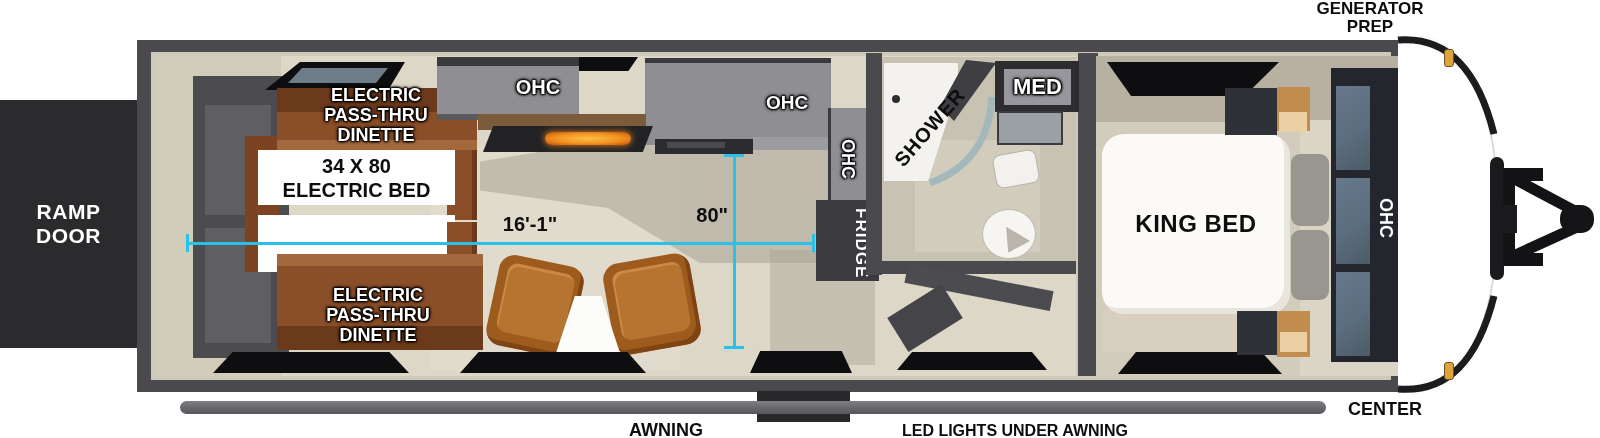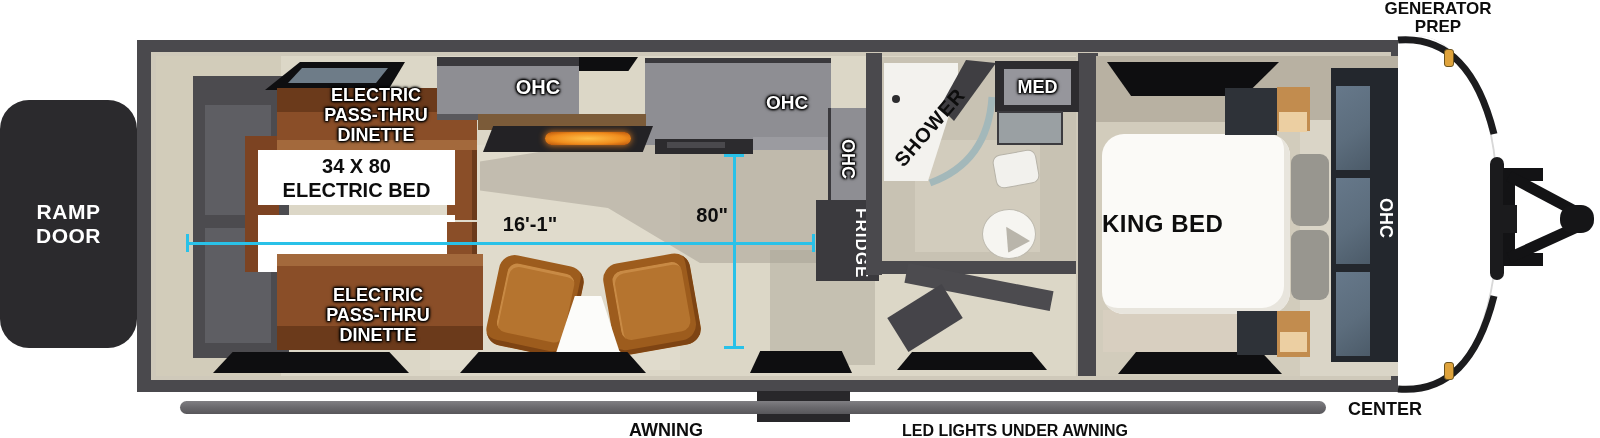--- a/index.html
+++ b/index.html
@@ -14,24 +14,24 @@
   .chair{background:#9d5c1d;border-radius:16px;box-shadow:inset -4px -5px 0 #7e4413;}
   .chair::before{content:"";position:absolute;left:9px;top:8px;right:9px;bottom:14px;
                  background:#b5742f;border-radius:10px;box-shadow:inset 2px 3px 0 #c88a45;}
   .win{background:#0e0e10;}
 </style>
 </head>
 <body>
 
 <div class="canvas">
 
-  <div class="abs lbl lbl-b" style="left:1348px;top:0px;width:180px;font-size:17px;line-height:17.5px;">GENERATOR
+  <div class="abs lbl lbl-b" style="left:1280px;top:0px;width:180px;font-size:17px;line-height:17.5px;">GENERATOR
 PREP</div>
 
-  <div class="abs" style="left:0;top:100px;width:137px;height:248px;background:#2b2a2d;display:flex;align-items:center;justify-content:center;border-radius:29px;">
+  <div class="abs" style="left:0;top:100px;width:137px;height:248px;background:#2b2a2d;display:flex;align-items:center;justify-content:center;">
     <div class="lbl lbl-w" style="font-size:21px;line-height:24px;letter-spacing:.5px;text-shadow:none;">RAMP
 DOOR</div>
   </div>
 
   <div class="abs" style="left:137px;top:40px;width:1261px;height:352px;background:#4a494d;"></div>
   <div class="abs" style="left:151px;top:52px;width:1240px;height:328px;background:#cfc9ba;"></div>
   <div class="abs" style="left:156px;top:56px;width:1236px;height:320px;background:#dcd7c7;"></div>
   <div class="abs" style="left:156px;top:56px;width:125px;height:320px;background:#d2ccba;"></div>
   <div class="abs" style="left:430px;top:145px;width:250px;height:225px;background:#e3decf;opacity:.55;"></div>
   <div class="abs" style="left:480px;top:118px;width:400px;height:145px;background:#a39e92;opacity:.5;
@@ -103,38 +103,38 @@
   <svg class="abs" style="left:882px;top:57px;" width="130" height="140" viewBox="0 0 130 140">
     <polygon points="2,6 76,6 76,30 46,124 2,124" fill="#f3f2ee"></polygon>
     <polygon points="84,3 114,6 72,64 58,50" fill="#3f3e42"></polygon>
     <path d="M 110,40 Q 106,105 48,126" stroke="#a3b8ba" stroke-width="7" fill="none"></path>
     <circle cx="14" cy="42" r="4" fill="#2c2c2e"></circle>
   </svg>
   <div class="abs lbl lbl-b" style="left:874px;top:116px;width:112px;font-size:20px;letter-spacing:1px;transform:rotate(-49deg);">SHOWER</div>
 
   <div class="abs" style="left:995px;top:61px;width:84px;height:51px;background:#2d2c2f;"></div>
   <div class="abs" style="left:1004px;top:69px;width:67px;height:36px;background:#96969c;display:flex;align-items:center;justify-content:center;">
-    <div class="lbl lbl-w" style="font-size:18px;">MED</div>
+    <div class="lbl lbl-w" style="font-size:22px;">MED</div>
   </div>
   <div class="abs" style="left:997px;top:111px;width:62px;height:30px;background:#9aa0a3;border:2px solid #3c3b3f;"></div>
   <div class="abs" style="left:994px;top:152px;width:42px;height:32px;background:#f2f1ed;border:1px solid #b7b3a8;border-radius:8px;transform:rotate(-10deg);"></div>
   <div class="abs" style="left:982px;top:209px;width:52px;height:48px;background:#f6f5f1;border:1px solid #bdb9ae;border-radius:50%;"></div>
   <div class="abs" style="left:1004px;top:226px;width:26px;height:28px;background:#b9b5ab;clip-path:polygon(0 10%,100% 45%,25% 100%);transform:rotate(10deg);"></div>
 
   <div class="abs" style="left:905px;top:277px;width:148px;height:20px;background:#4c4b4f;transform:rotate(11deg);"></div>
   <div class="abs" style="left:893px;top:298px;width:64px;height:40px;background:#454449;transform:rotate(-32deg);"></div>
 
   <div class="abs" style="left:1096px;top:56px;width:302px;height:320px;background:#d2ccbc;"></div>
   <div class="abs" style="left:1096px;top:56px;width:302px;height:66px;background:#b8b1a2;"></div>
   <div class="abs" style="left:1300px;top:120px;width:98px;height:256px;background:#dad5c7;"></div>
   <div class="abs win" style="left:1107px;top:62px;width:172px;height:34px;clip-path:polygon(0 0,100% 0,80% 100%,14% 100%);"></div>
   <div class="abs win" style="left:1118px;top:346px;width:164px;height:28px;clip-path:polygon(14% 0,84% 0,100% 100%,0 100%);"></div>
   <div class="abs" style="left:1103px;top:310px;width:136px;height:42px;background:#d8cfc0;"></div>
   <div class="abs" style="left:1102px;top:134px;width:188px;height:180px;background:#fbfaf7;border-radius:22px;
-              box-shadow:inset -6px -6px 0 #e8e5dd;display:flex;align-items:center;">
+              box-shadow:inset -6px -6px 0 #e8e5dd;display:flex;align-items:center;justify-content:center;">
     <div class="lbl lbl-b" style="font-size:24px;letter-spacing:.5px;">KING BED</div>
   </div>
   <div class="abs" style="left:1291px;top:154px;width:38px;height:72px;background:#98968f;border-radius:9px;"></div>
   <div class="abs" style="left:1291px;top:230px;width:38px;height:70px;background:#98968f;border-radius:9px;"></div>
   <div class="abs" style="left:1225px;top:88px;width:52px;height:47px;background:#2e3238;"></div>
   <div class="abs" style="left:1277px;top:87px;width:33px;height:44px;background:#c28c4e;"></div>
   <div class="abs" style="left:1279px;top:112px;width:28px;height:20px;background:#eccfa2;"></div>
   <div class="abs" style="left:1237px;top:311px;width:40px;height:44px;background:#2e3238;"></div>
   <div class="abs" style="left:1277px;top:311px;width:33px;height:46px;background:#c28c4e;"></div>
   <div class="abs" style="left:1280px;top:332px;width:27px;height:20px;background:#eccfa2;"></div>

